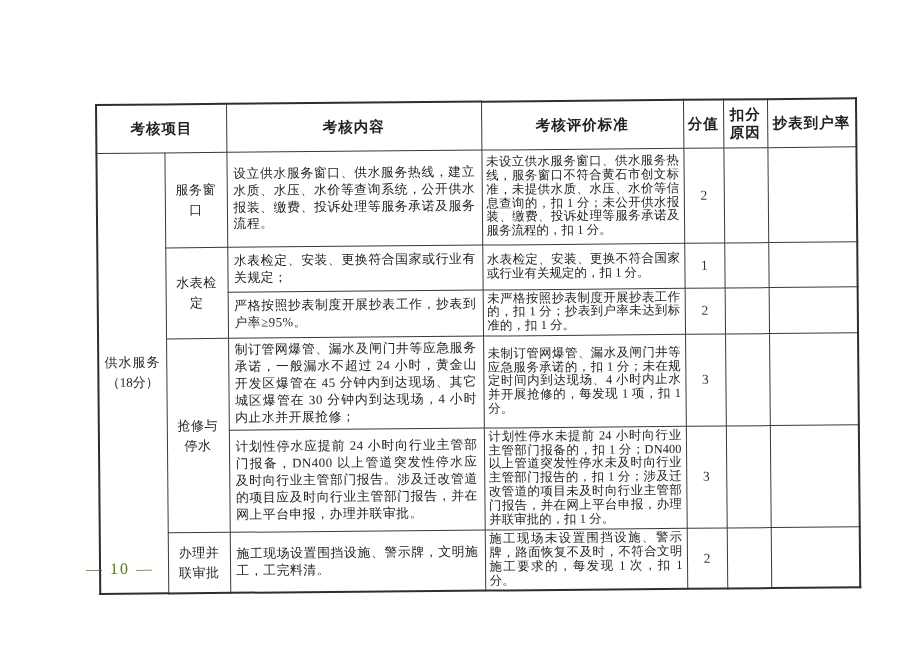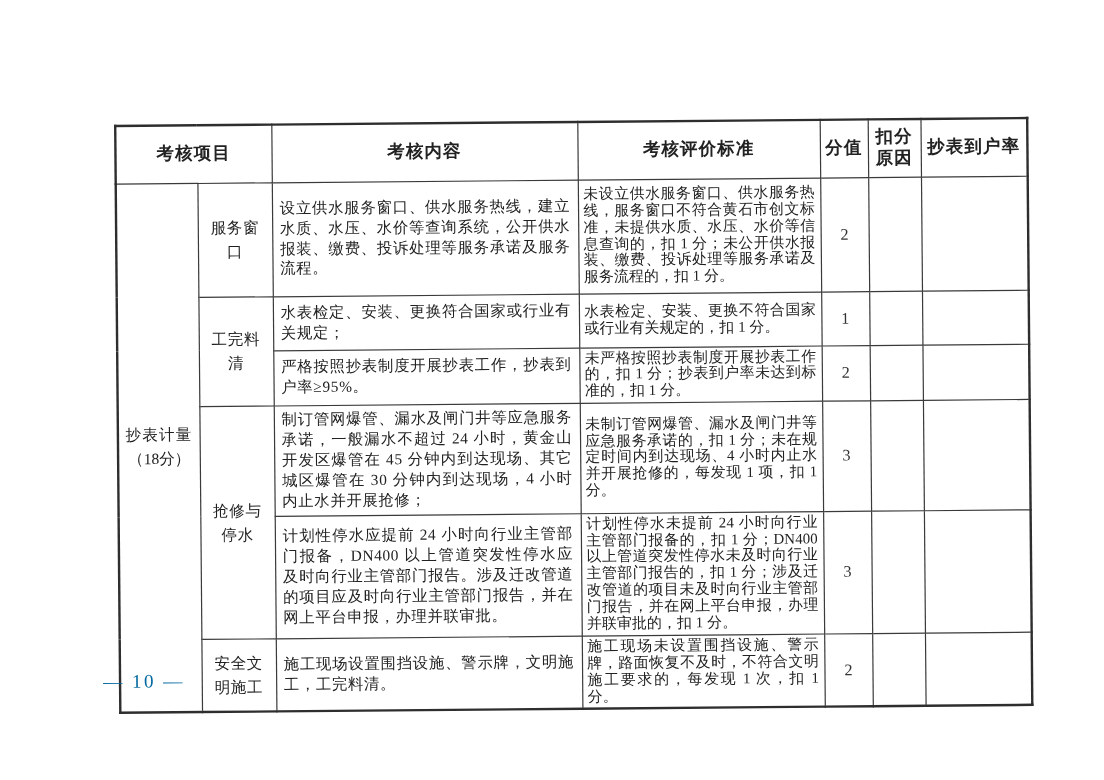--- a/index.html
+++ b/index.html
@@ -99,21 +99,21 @@
     color: #333;
   }
   td.blank-cell { background: #fff; }
 
   .page-number {
     position: absolute;
     left: 86px;
     top: 560px;
     font-size: 16px;
     letter-spacing: 2px;
-    color: #0369a1;
+    color: #4d7c0f;
     transform: rotate(-0.4deg);
   }
 </style>
 </head>
 <body>
 
 <div class="scan-sheet">
   <table class="assess">
     <colgroup>
       <col class="c-cat">
@@ -130,32 +130,32 @@
         <th>考核内容</th>
         <th>考核评价标准</th>
         <th>分值</th>
         <th>扣分原因</th>
         <th>抄表到户率</th>
       </tr>
     </thead>
     <tbody>
       <tr class="r1">
         <td rowspan="6" class="cat-cell">
-          <div class="cat-name">抄表计量</div>
+          <div class="cat-name">供水服务</div>
           <div class="cat-points">（18分）</div>
         </td>
         <td class="item-cell">服务窗口</td>
         <td class="content-cell">设立供水服务窗口、供水服务热线，建立水质、水压、水价等查询系统，公开供水报装、缴费、投诉处理等服务承诺及服务流程。</td>
         <td class="standard-cell">未设立供水服务窗口、供水服务热线，服务窗口不符合黄石市创文标准，未提供水质、水压、水价等信息查询的，扣 1 分；未公开供水报装、缴费、投诉处理等服务承诺及服务流程的，扣 1 分。</td>
         <td class="score-cell">2</td>
         <td class="blank-cell"></td>
         <td class="blank-cell"></td>
       </tr>
       <tr class="r2">
-        <td rowspan="2" class="item-cell">工完料清</td>
+        <td rowspan="2" class="item-cell">水表检定</td>
         <td class="content-cell">水表检定、安装、更换符合国家或行业有关规定；</td>
         <td class="standard-cell">水表检定、安装、更换不符合国家或行业有关规定的，扣 1 分。</td>
         <td class="score-cell">1</td>
         <td class="blank-cell"></td>
         <td class="blank-cell"></td>
       </tr>
       <tr class="r3">
         <td class="content-cell">严格按照抄表制度开展抄表工作，抄表到户率≥95%。</td>
         <td class="standard-cell">未严格按照抄表制度开展抄表工作的，扣 1 分；抄表到户率未达到标准的，扣 1 分。</td>
         <td class="score-cell">2</td>
@@ -171,21 +171,21 @@
         <td class="blank-cell"></td>
       </tr>
       <tr class="r5">
         <td class="content-cell">计划性停水应提前 24 小时向行业主管部门报备，DN400 以上管道突发性停水应及时向行业主管部门报告。涉及迁改管道的项目应及时向行业主管部门报告，并在网上平台申报，办理并联审批。</td>
         <td class="standard-cell">计划性停水未提前 24 小时向行业主管部门报备的，扣 1 分；DN400 以上管道突发性停水未及时向行业主管部门报告的，扣 1 分；涉及迁改管道的项目未及时向行业主管部门报告，并在网上平台申报，办理并联审批的，扣 1 分。</td>
         <td class="score-cell">3</td>
         <td class="blank-cell"></td>
         <td class="blank-cell"></td>
       </tr>
       <tr class="r6">
-        <td class="item-cell">安全文明施工</td>
+        <td class="item-cell">办理并联审批</td>
         <td class="content-cell">施工现场设置围挡设施、警示牌，文明施工，工完料清。</td>
         <td class="standard-cell">施工现场未设置围挡设施、警示牌，路面恢复不及时，不符合文明施工要求的，每发现 1 次，扣 1 分。</td>
         <td class="score-cell">2</td>
         <td class="blank-cell"></td>
         <td class="blank-cell"></td>
       </tr>
     </tbody>
   </table>
 </div>
 

